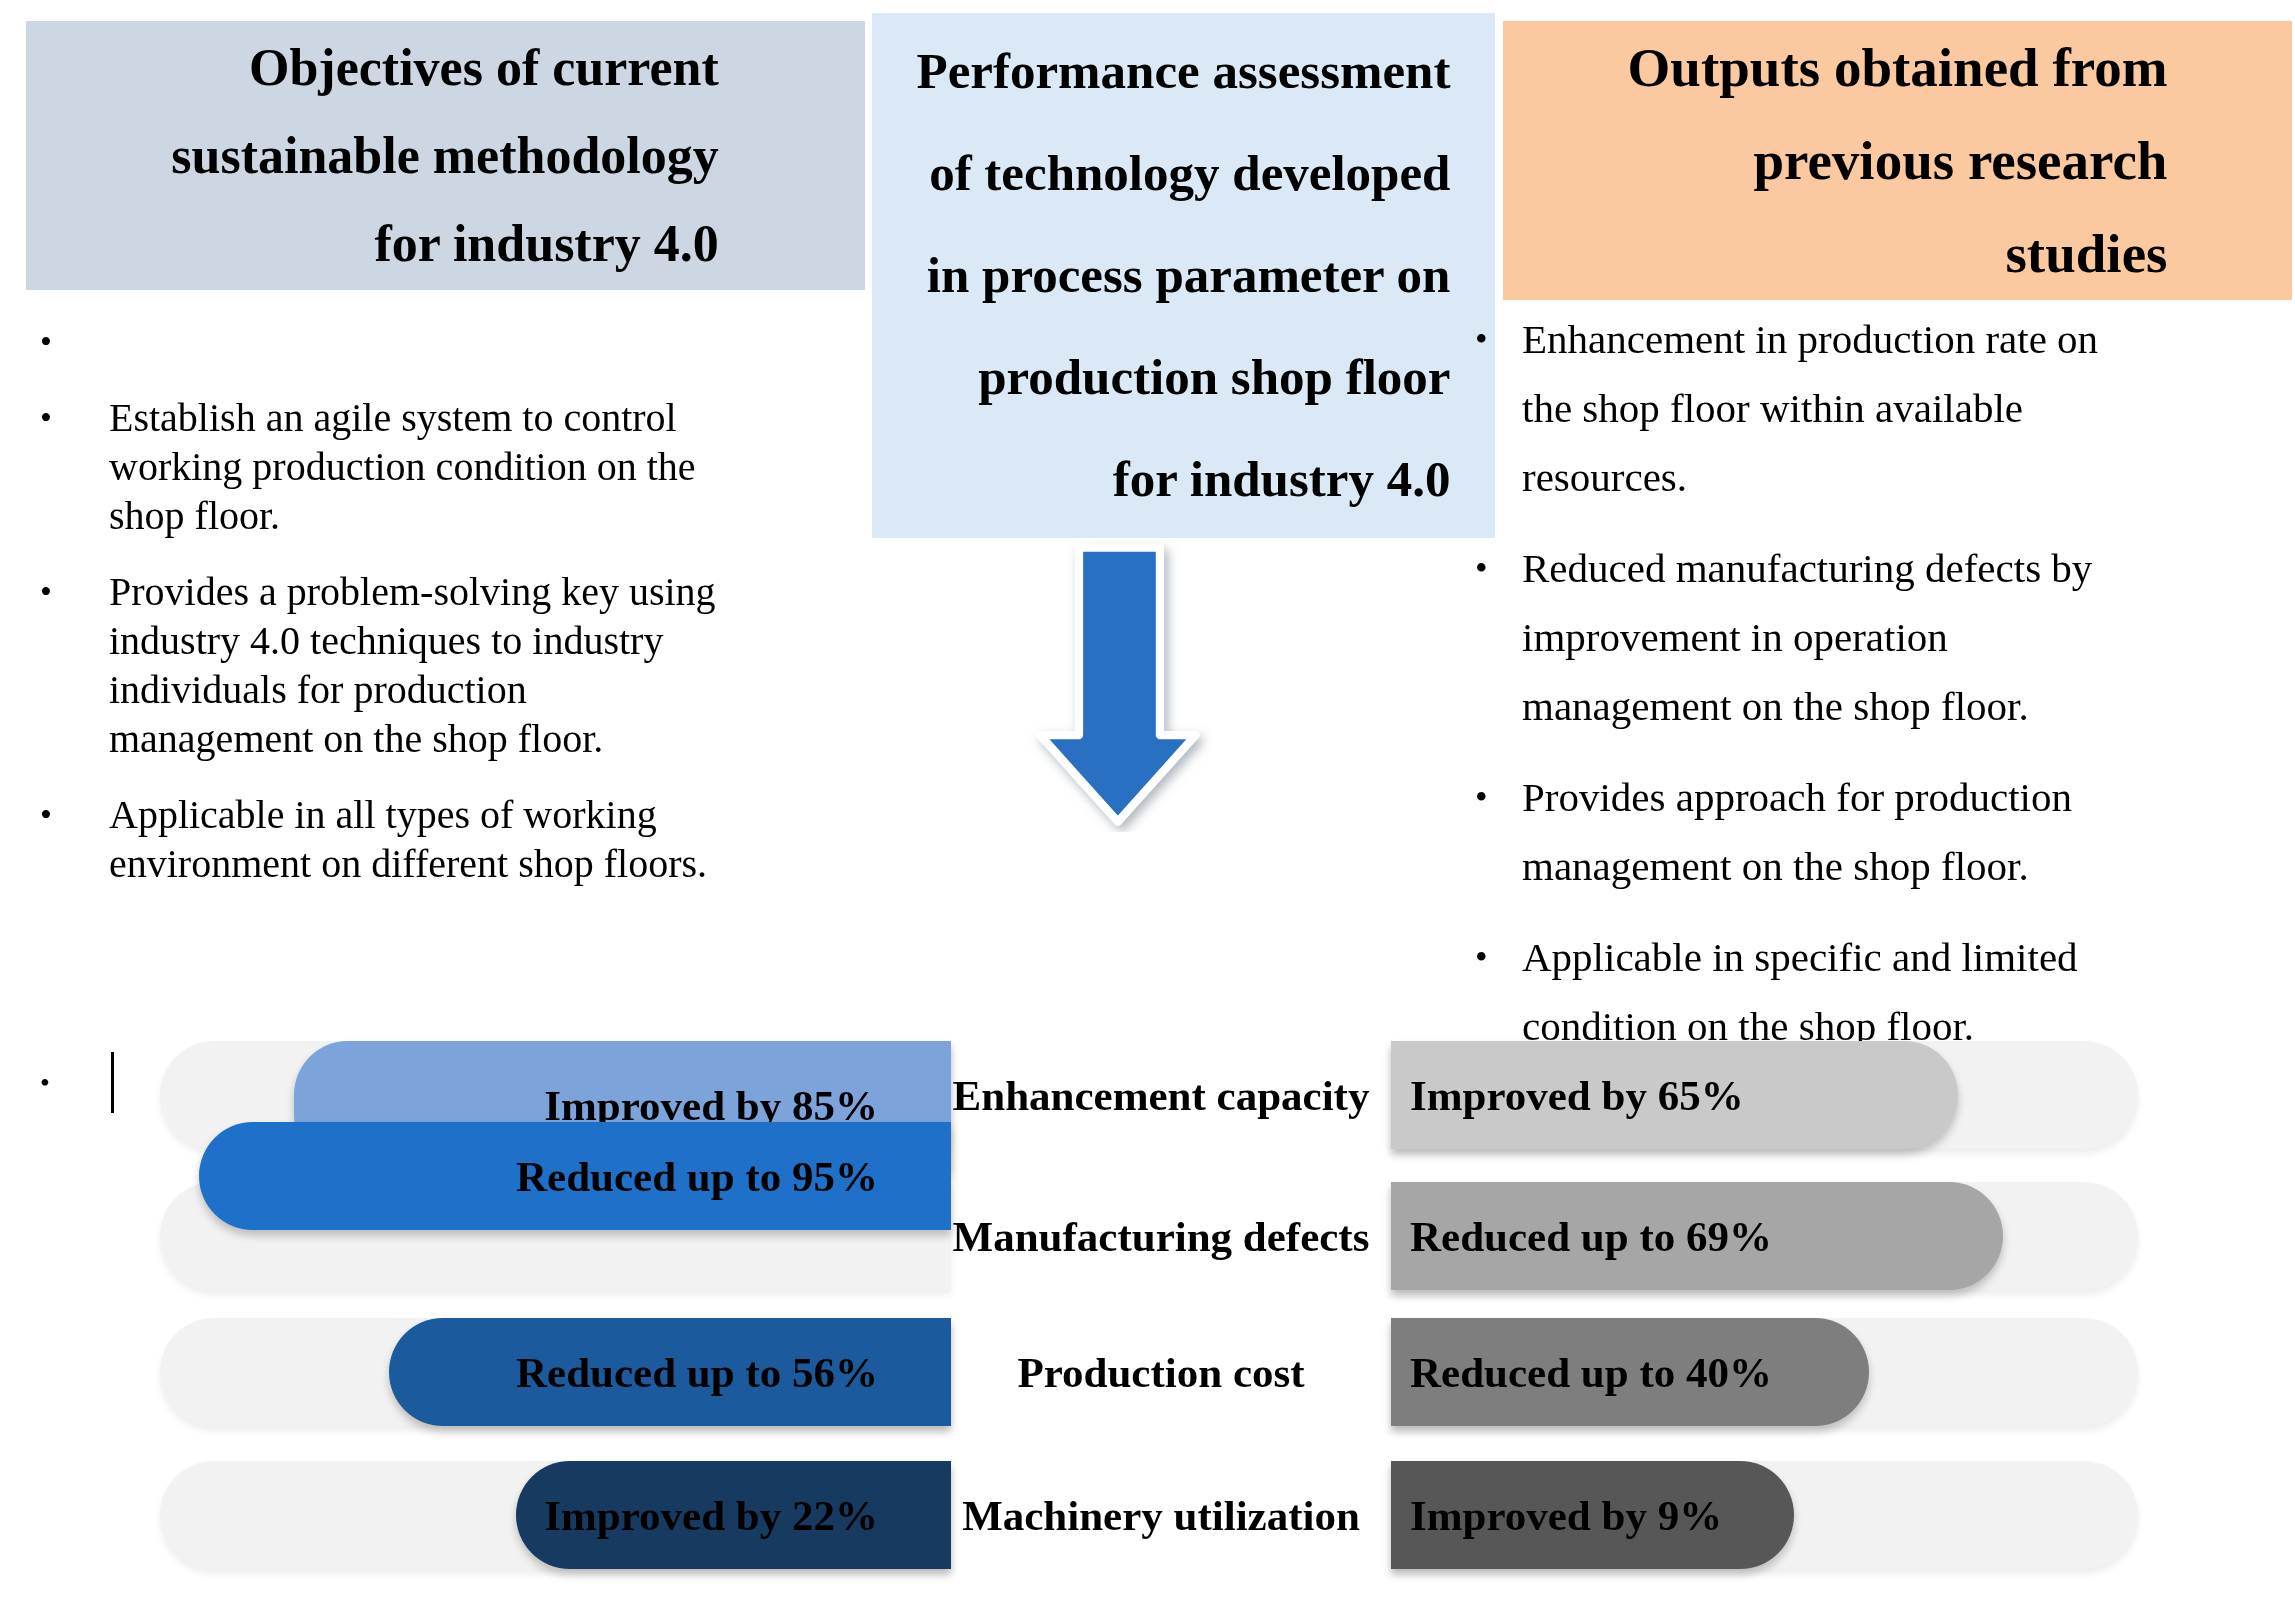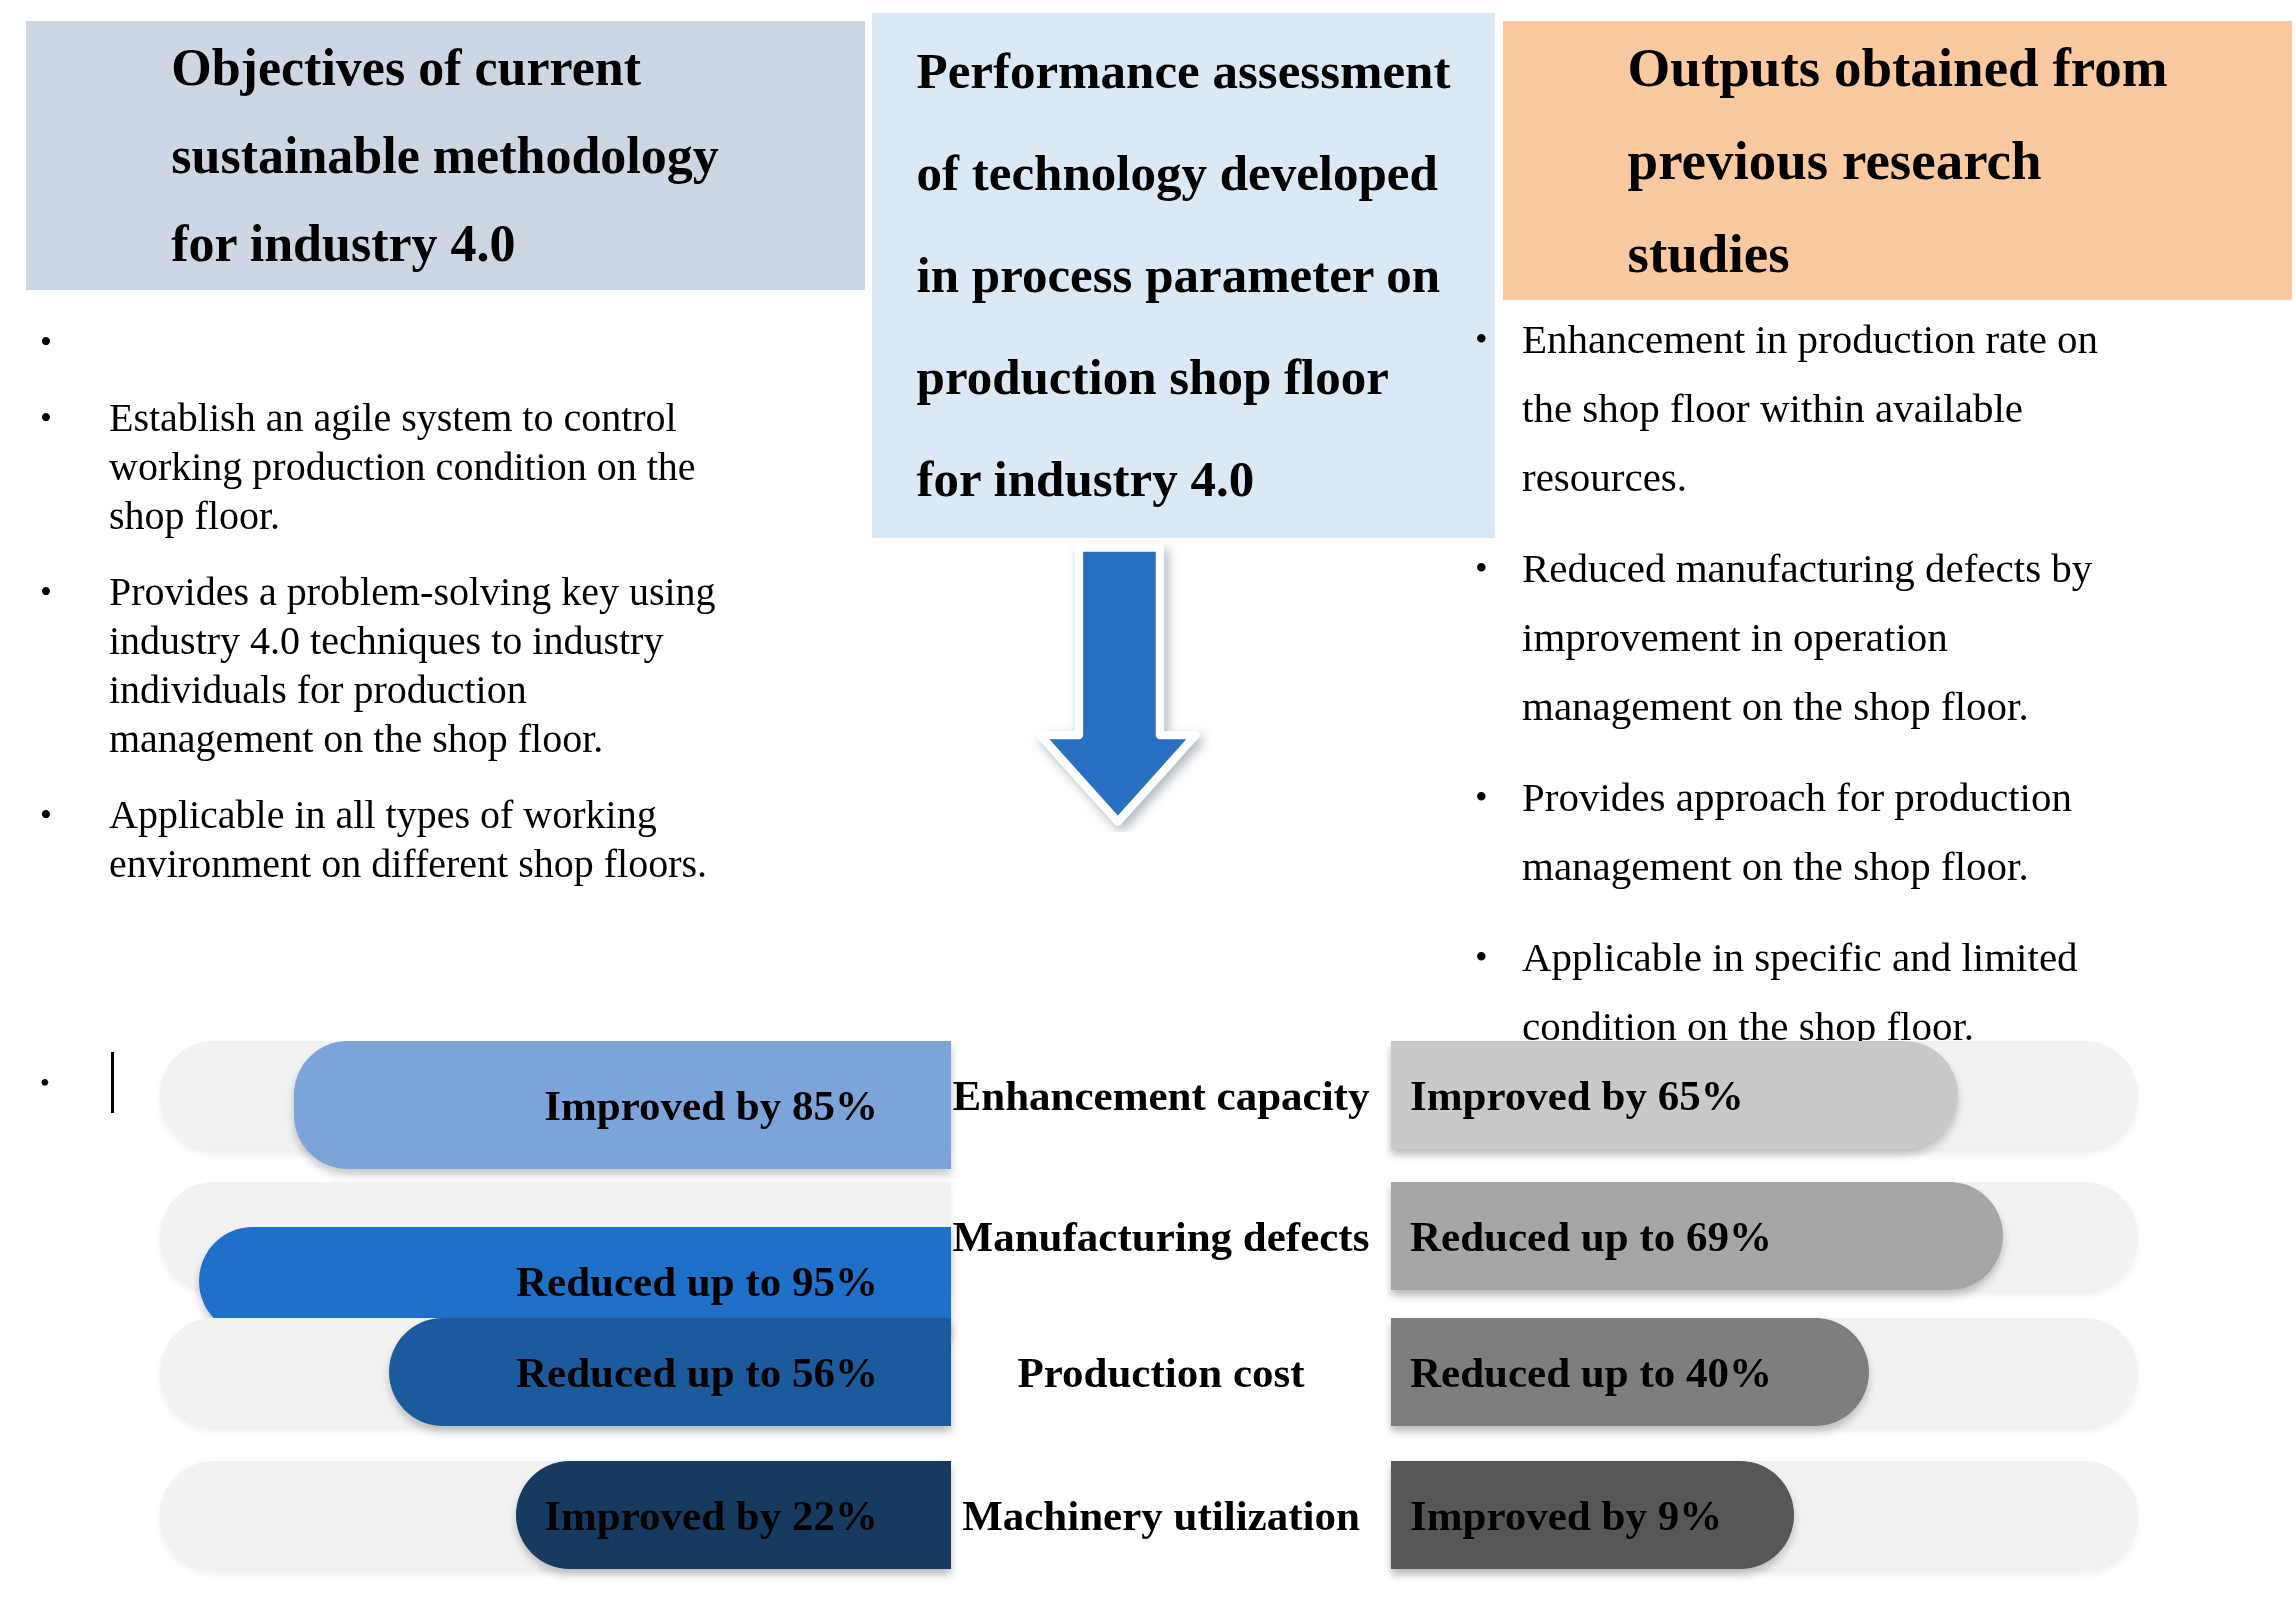--- a/index.html
+++ b/index.html
@@ -1,21 +1,21 @@
 <!DOCTYPE html>
 <html style="font-size:10.2px"><head>
 <meta charset="utf-8">
 <style>
   html,body { margin:0; padding:0; background:#ffffff; }
   body { width:2295px; height:1602px; position:relative;
          font-family:"Liberation Serif","DejaVu Serif",serif; color:#000; }
   .stage { position:absolute; left:0; top:0; width:2295px; height:1602px; overflow:hidden; }
 
   .header { position:absolute; display:flex; align-items:center; justify-content:center;
-            text-align:left; font-weight:bold; white-space:pre-line; }
+            text-align:right; font-weight:bold; white-space:pre-line; }
   #hdr-left   { left:25.5px;   top:21px; width:839px; height:269px; font-size:52px; line-height:88px; }
   #hdr-center { left:872px; top:12.8px; width:623px;  height:525px; font-size:51px; line-height:102px; }
   #hdr-right  { left:1503px; top:21px; width:789px; height:279px; font-size:55px; line-height:93px; }
 
   .bullets { position:absolute; }
   #left-bullets  { left:40px;   top:317px; width:893px; font-size:40px; line-height:49px; }
   #right-bullets { left:1475px; top:305px; width:820px; font-size:41px; line-height:69px; }
   .bullet { display:flex; align-items:flex-start; margin-bottom:27px; }
   #right-bullets .bullet { margin-bottom:22px; }
   .bullet .dot { flex:0 0 auto; }
@@ -124,21 +124,21 @@
       <div class="track" style="left: 160px; top: 1041px; width: 791px; height: 108px; border-radius: 54px 0px 0px 54px; background: rgb(242, 242, 242);"></div>
       <div class="bar left-side" style="left: 294px; top: 1041px; width: 657px; height: 128px; border-radius: 54px 0px 0px 54px; background: rgb(125, 163, 219);">
         <span>Improved by 85%</span>
       </div>
       <div class="catlabel" style="left: 925px; top: 1041px; width: 472px; height: 108px;">Enhancement capacity</div>
       <div class="track" style="left: 1391px; top: 1041px; width: 747px; height: 108px; border-radius: 0px 54px 54px 0px; background: rgb(242, 242, 242);"></div>
       <div class="bar right-side" style="left: 1391px; top: 1041px; width: 567px; height: 108px; border-radius: 0px 54px 54px 0px; background: rgb(201, 201, 201);">
         <span>Improved by 65%</span>
       </div>
       <div class="track" style="left: 160px; top: 1182px; width: 791px; height: 108px; border-radius: 54px 0px 0px 54px; background: rgb(242, 242, 242);"></div>
-      <div class="bar left-side" style="left: 199px; top: 1227px; width: 752px; height: 108px; border-radius: 54px 0px 0px 54px; background: rgb(30, 112, 200);">
+      <div class="bar left-side" style="left: 199px; top: 1122px; width: 752px; height: 108px; border-radius: 54px 0px 0px 54px; background: rgb(30, 112, 200);">
         <span>Reduced up to 95%</span>
       </div>
       <div class="catlabel" style="left: 925px; top: 1182px; width: 472px; height: 108px;">Manufacturing defects</div>
       <div class="track" style="left: 1391px; top: 1182px; width: 747px; height: 108px; border-radius: 0px 54px 54px 0px; background: rgb(242, 242, 242);"></div>
       <div class="bar right-side" style="left: 1391px; top: 1182px; width: 612px; height: 108px; border-radius: 0px 54px 54px 0px; background: rgb(166, 166, 166);">
         <span>Reduced up to 69%</span>
       </div>
       <div class="track" style="left: 160px; top: 1318px; width: 791px; height: 108px; border-radius: 54px 0px 0px 54px; background: rgb(242, 242, 242);"></div>
       <div class="bar left-side" style="left: 389px; top: 1318px; width: 562px; height: 108px; border-radius: 54px 0px 0px 54px; background: rgb(27, 91, 157);">
         <span>Reduced up to 56%</span>

